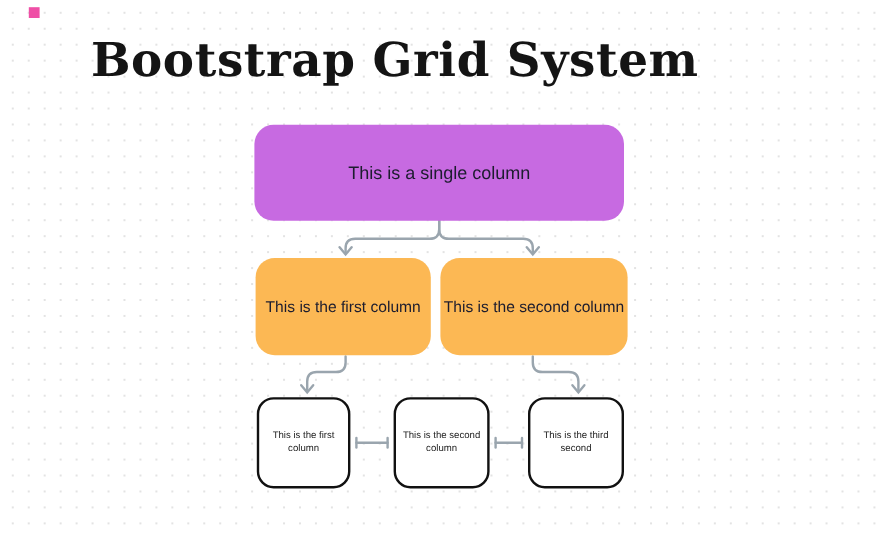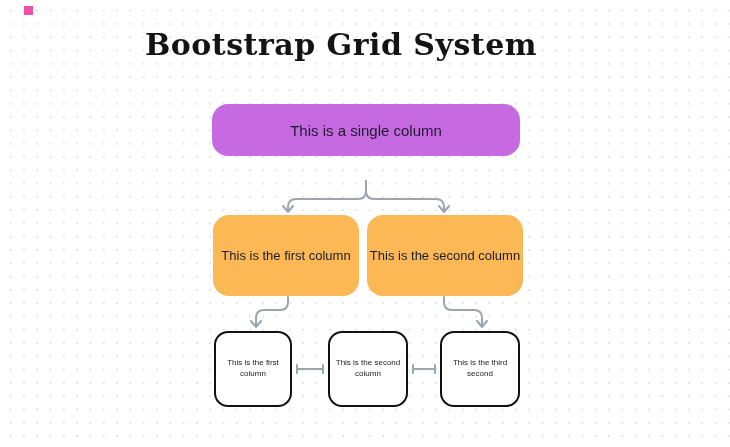--- a/index.html
+++ b/index.html
@@ -23,24 +23,23 @@
     background: #ef4fa6;
   }
 
   .title {
     position: absolute;
     left: 0; top: 27px;
     width: 658px;
     text-align: center;
     font-family: "DejaVu Serif", "Liberation Serif", serif;
     font-weight: 800;
-    font-size: 30px;
+    font-size: 39px;
     letter-spacing: 0.5px;
     color: #141414;
-    margin-left: 12px;
   }
 
   .connectors {
     position: absolute;
     left: 0; top: 0;
     width: 730px; height: 447px;
     pointer-events: none;
   }
 
   .node {
@@ -48,21 +47,21 @@
     display: flex;
     align-items: center;
     justify-content: center;
     text-align: center;
     border-radius: 16px;
     color: #1c1c2e;
   }
 
   .n-single {
     left: 212px; top: 104px;
-    width: 308px; height: 52px;
+    width: 308px; height: 80px;
     background: #c76ae1;
     font-size: 15px;
   }
 
   .n-orange {
     background: #fcb854;
     top: 215px; height: 81px;
     font-size: 13px;
   }
   .n-first  { left: 213px; width: 146px; }

